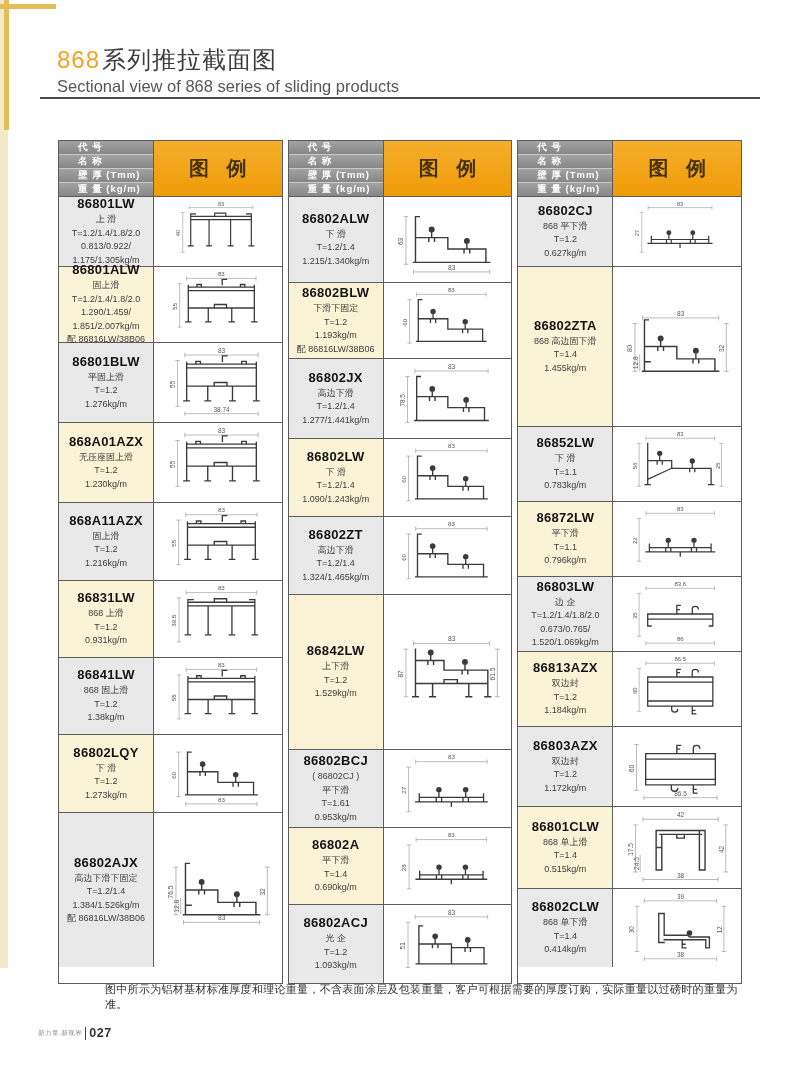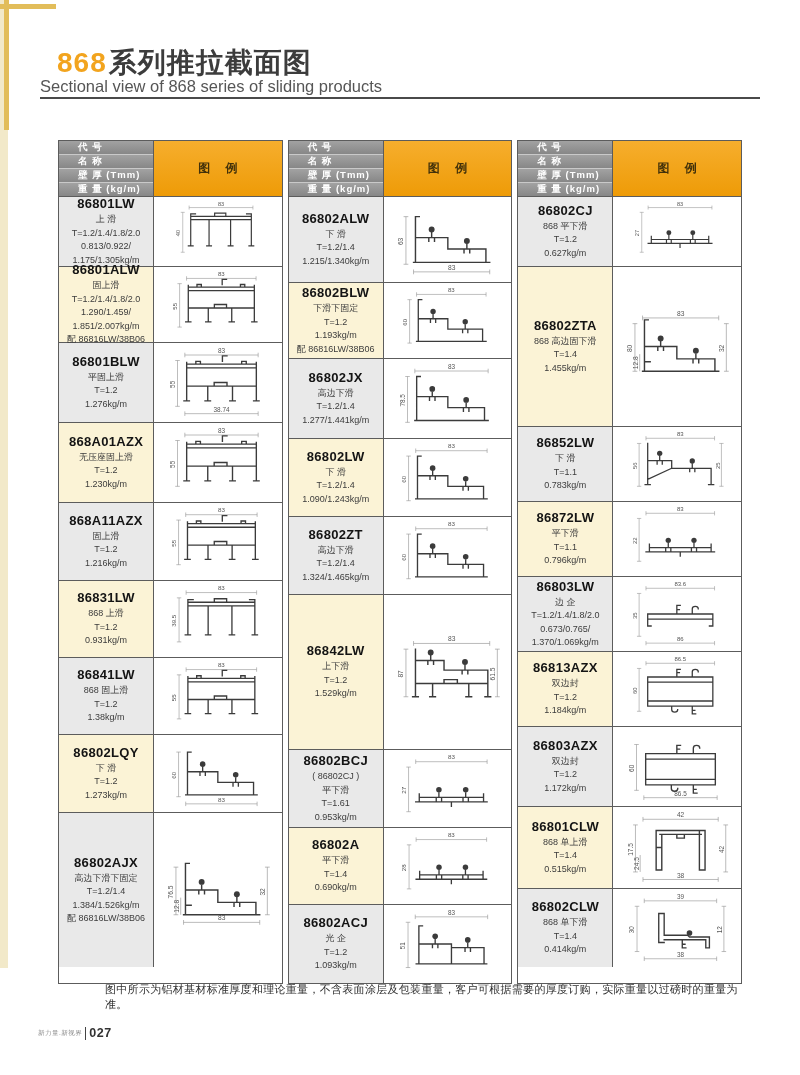--- a/index.html
+++ b/index.html
@@ -1,31 +1,31 @@
 <!DOCTYPE html>
 <html><head>
 <meta charset="utf-8">
 <style>
   *{box-sizing:border-box;margin:0;padding:0}
   html,body{width:800px;height:1075px}
   body{position:relative;background:#fff;font-family:"Liberation Sans","DejaVu Sans",sans-serif;overflow:hidden}
   .edge-left{position:absolute;left:0;top:0;width:8px;height:968px;background:#f2e9c9}
   .edge-left-dark{position:absolute;left:4px;top:0;width:5px;height:130px;background:#e2bd5a}
   .edge-top-dark{position:absolute;left:0;top:4px;width:56px;height:5px;background:#e2bd5a}
-  .title{position:absolute;left:57px;top:44px;font-size:28px;font-weight:bold;color:#3c3c3c;letter-spacing:1px}
+  .title{position:absolute;left:57px;top:44px;font-size:24px;font-weight:normal;color:#3c3c3c;letter-spacing:1px}
   .title .num{color:#F2A41E;margin-right:2px}
-  .subtitle{position:absolute;left:40px;top:77px;font-size:16.5px;color:#565656}
+  .subtitle{position:absolute;left:57px;top:77px;font-size:16.5px;color:#565656}
   .rule{position:absolute;left:40px;top:97px;width:720px;border-top:2px solid #4a4a4a}
   .tables{position:absolute;left:58px;top:140px;width:684px;display:flex;gap:5px}
   .col{flex:1;border:1px solid #5c5c5c;background:#fff}
   .thead{display:flex;height:56px;border-bottom:1px solid #5c5c5c}
   .thead-left{width:95px;display:flex;flex-direction:column;border-right:1px solid #5c5c5c}
   .hrow{flex:1;background:linear-gradient(#a2a2a2,#878787);color:#fff;font-size:9.5px;font-weight:bold;display:flex;align-items:center;padding-left:19px;letter-spacing:1px;border-bottom:1px solid #c9c9c9;white-space:nowrap}
   .hrow:last-child{border-bottom:none}
-  .thead-legend{flex:1;background:linear-gradient(#F6AE2D,#EE9B07);display:flex;align-items:center;justify-content:center;font-size:12px;font-weight:bold;color:#42310a;letter-spacing:6px;text-indent:6px}
+  .thead-legend{flex:1;background:linear-gradient(#F6AE2D,#EE9B07);display:flex;align-items:center;justify-content:center;font-size:20px;font-weight:bold;color:#42310a;letter-spacing:6px;text-indent:6px}
   .trow{display:flex;border-bottom:1px solid #5c5c5c}
   .trow:last-child{border-bottom:none}
   .cell-info{width:95px;border-right:1px solid #5c5c5c;display:flex;flex-direction:column;justify-content:center;align-items:center;text-align:center;padding:8px 1px}
   .trow.gray .cell-info{background:#e9e9e9}
   .trow.cream .cell-info{background:#fbf3d6}
   .code{font-size:13px;font-weight:bold;color:#141414;margin-bottom:2px;letter-spacing:.3px;white-space:nowrap}
   .spec{font-size:9px;color:#3c3c3c;line-height:1.5;white-space:nowrap}
   .cell-diagram{flex:1;background:#fff;display:flex;align-items:center;justify-content:center;padding:1px;overflow:hidden}
   .cell-diagram svg{width:100%;height:100%}
   .profile{stroke:#3b3b3b;stroke-width:1.5;fill:none;stroke-linecap:square}
@@ -647,21 +647,21 @@
             <circle class="head" cx="86" cy="43.5" r="3.1"></circle>
           </svg>
         </div>
       </div>
       <div class="trow gray" style="height:75px">
         <div class="cell-info">
           <div class="code">86803LW</div>
           <div class="spec">边 企</div>
           <div class="spec">T=1.2/1.4/1.8/2.0</div>
           <div class="spec">0.673/0.765/</div>
-          <div class="spec">1.370/1.069kg/m</div>
+          <div class="spec">1.520/1.069kg/m</div>
         </div>
         <div class="cell-diagram">
           <svg viewBox="0 0 132 84" preserveAspectRatio="xMidYMid meet">
             <g class="dims">
               <line x1="30" y1="12" x2="110" y2="12"></line>
               <line x1="30" y1="9.5" x2="30" y2="14.5"></line>
               <line x1="110" y1="9.5" x2="110" y2="14.5"></line>
               <text x="70" y="9.5" text-anchor="middle">83.6</text>
               <line x1="30" y1="76" x2="110" y2="76"></line>
               <line x1="30" y1="73.5" x2="30" y2="78.5"></line>

